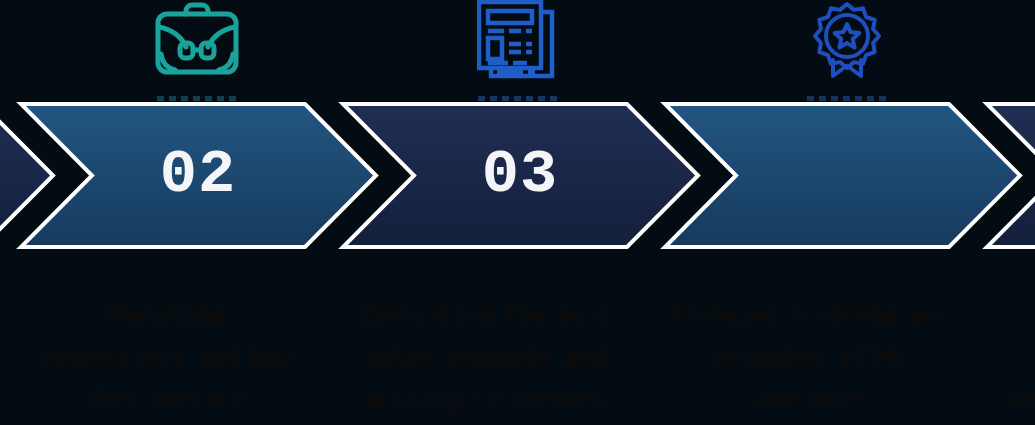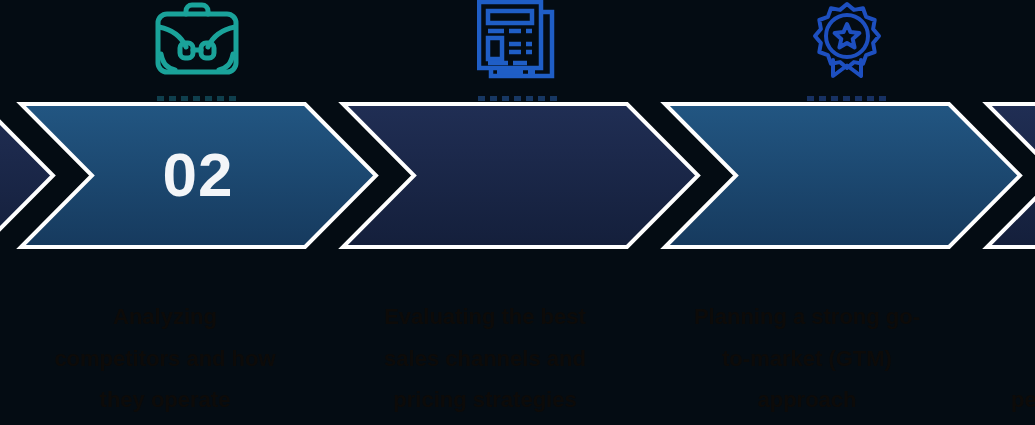--- a/index.html
+++ b/index.html
@@ -1,18 +1,18 @@
 <!DOCTYPE html>
 <html><head>
 <meta charset="utf-8">
 <style>
   html,body{margin:0;padding:0;background:#040c13;}
   .canvas{
     position:relative;width:1035px;height:425px;overflow:hidden;
-    background:#040c13;font-family:Liberation Sans, sans-serif;
+    background:#040c13;font-family:Liberation Mono, monospace;
   }
   .chevron-layer{position:absolute;left:0;top:0;width:1035px;height:425px;}
   .icon{position:absolute;}
   .icon-briefcase{left:154px;top:2px;}
   .icon-newspaper{left:477px;top:0px;}
   .icon-award{left:805px;top:0px;}
   .reflect{
     position:absolute;top:96px;height:5px;width:80px;opacity:.45;
     background:repeating-linear-gradient(90deg,currentColor 0 7px,transparent 7px 12px);
   }
@@ -91,20 +91,21 @@
     <polygon points="74,36 68.1,43 69.7,52 61.1,55.1 58,63.7 49,62.1 42,68 35,62.1 26,63.7 22.9,55.1 14.3,52 15.9,43 10,36 15.9,29 14.3,20 22.9,16.9 26,8.3 35,9.9 42,4 49,9.9 58,8.3 61.1,16.9 69.7,20 68.1,29"></polygon>
     <circle cx="42" cy="36" r="21"></circle>
     <polygon points="42,24 45.5,32.1 54.4,33 47.7,38.9 49.6,47.5 42,43 34.4,47.5 36.3,38.9 29.6,33 38.5,32.1"></polygon>
   </svg>
 
   <div class="reflect reflect-2"></div>
   <div class="reflect reflect-3"></div>
   <div class="reflect reflect-4"></div>
 
   <div class="num num-2">02</div>
+  <div class="num num-3">03</div>
 
   <div class="desc desc-2">
     <div>Analyzing</div>
     <div>competitors and how</div>
     <div>they operate</div>
   </div>
   <div class="desc desc-3">
     <div>Evaluating the best</div>
     <div>sales channels and</div>
     <div>pricing strategies</div>

